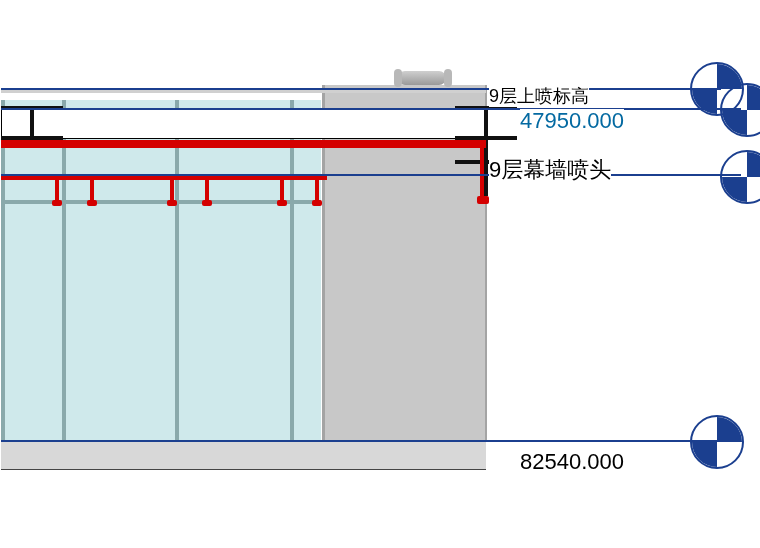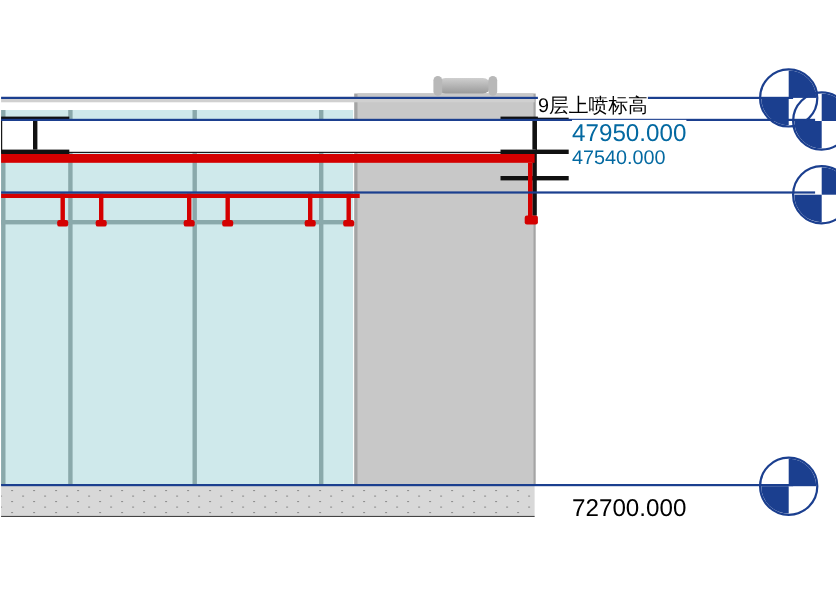--- a/index.html
+++ b/index.html
@@ -100,22 +100,22 @@
 
   <div class="floor"></div>
 
   <div class="level-line" style="top:88px;width:720px"></div>
   <div class="level-line" style="top:108px;width:740px"></div>
   <div class="level-line" style="top:174px;width:740px"></div>
   <div class="level-line" style="top:440px;width:720px"></div>
 
   <span class="lbl small" style="left:489px;top:87px">9层上喷标高</span>
   <span class="lbl faded" style="left:520px;top:109px">47950.000</span>
-  <span class="lbl faded small" style="left:520px;top:134px">47540.000</span>
-  <span class="lbl" style="left:520px;top:450px">72700.000</span>
+  <span class="lbl" style="left:489px;top:158px">9层幕墙喷头</span>
+  <span class="lbl" style="left:520px;top:450px">82540.000</span>
 
   <div class="marker" style="left:690px;top:62px">
       <div class="q tr"></div>
       <div class="q bl"></div>
     </div>
   <div class="marker" style="left:720px;top:83px">
       <div class="q tr"></div>
       <div class="q bl"></div>
     </div>
   <div class="marker" style="left:720px;top:150px">

